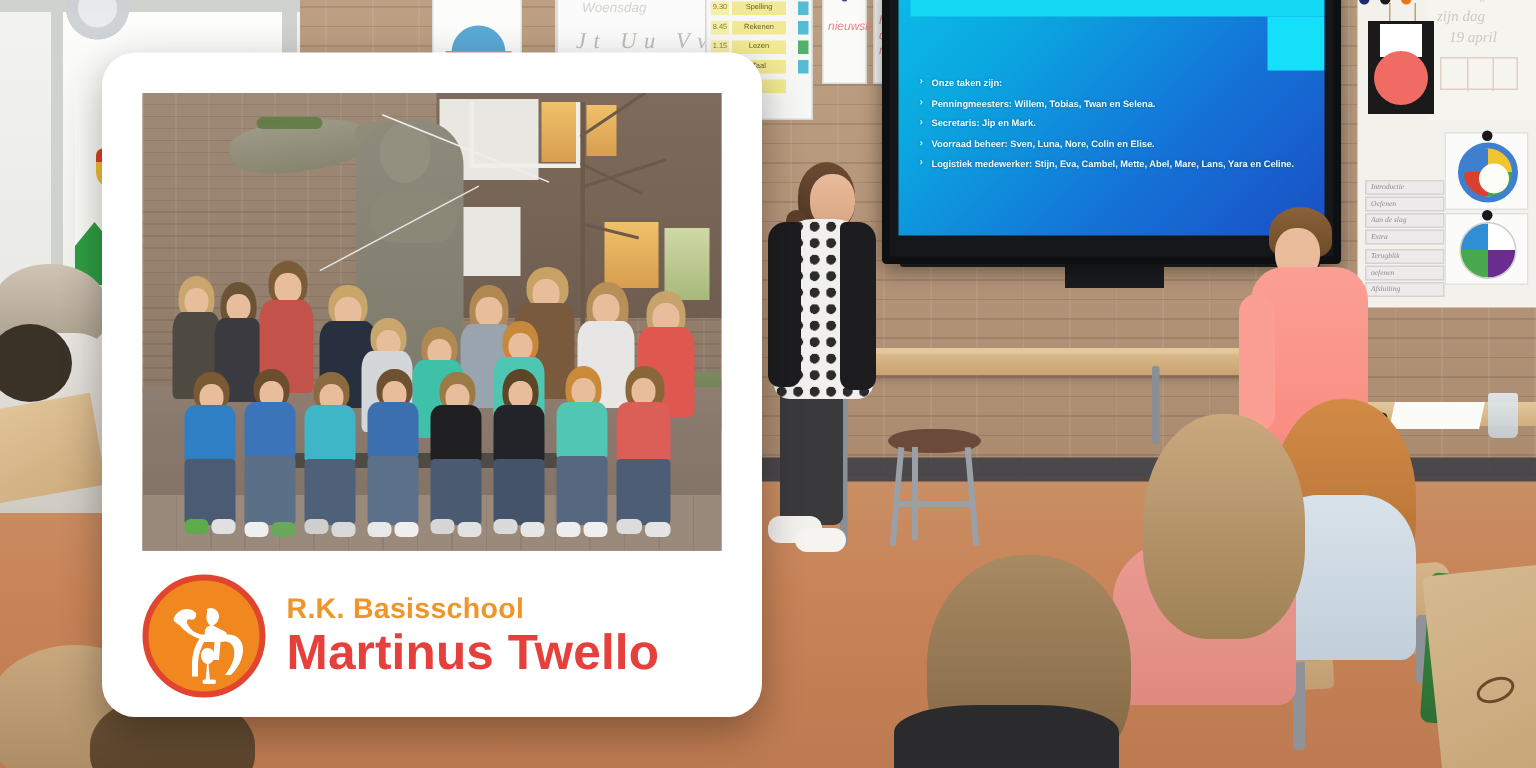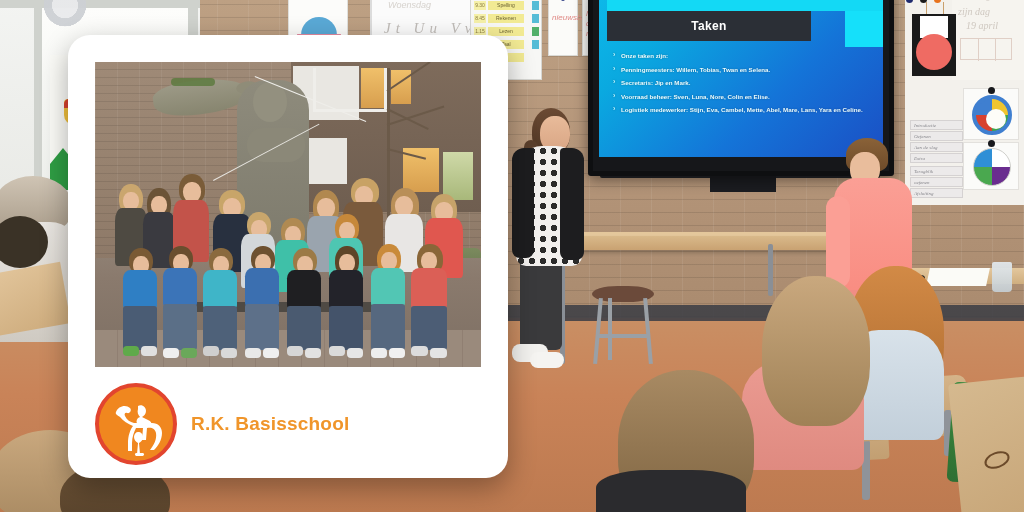--- a/index.html
+++ b/index.html
@@ -432,23 +432,20 @@
       <span class="pin"></span>
       <span class="note-scribble" style="left:3px;top:14px;">het duurde nog</span>
     </div>
 
     <div class="tv-bar"></div>
     <div class="tv-stand"></div>
     <div class="tv-outer">
       <div class="tv-screen">
         <div class="slide-topband"></div>
         <div class="slide-accent"></div>
-        <div class="slide-titlebar">
-          <span class="slide-title">Taken</span>
-        </div>
         <div class="slide-body">
           <div class="slide-bullet">Onze taken zijn:</div>
           <div class="slide-bullet">Penningmeesters: Willem, Tobias, Twan en Selena.</div>
           <div class="slide-bullet">Secretaris: Jip en Mark.</div>
           <div class="slide-bullet">Voorraad beheer: Sven, Luna, Nore, Colin en Elise.</div>
           <div class="slide-bullet">Logistiek medewerker: Stijn, Eva, Cambel, Mette, Abel, Mare, Lans, Yara en Celine.</div>
         </div>
       </div>
     </div>
 
@@ -725,17 +722,18 @@
             <path d="M30 10 C34 8, 38 11, 38 15 C38 18, 36 20, 34 21 L40 24 C43 25, 44 27, 43 29
                      L30 29 C28 27, 28 24, 30 22 L32 21 C30 19, 29 16, 30 13 Z"></path>
             <path d="M30 36 C33 36, 35 38, 35 41 C35 44, 33 46, 31 47 L32 58 L29 58 L30 47
                      C28 46, 26 44, 26 41 C26 38, 28 36, 30 36 Z"></path>
             <rect x="27" y="57" width="9" height="3" rx="1.4"></rect>
           </g>
         </svg>
       </div>
       <div class="logo-text">
         <span class="logo-sub" style="color:#F0952A">R.K. Basisschool</span>
+        <span class="logo-main" style="color:#E5403C">Martinus Twello</span>
       </div>
     </div>
 
   </div>
 </div>
 
 </body></html>

